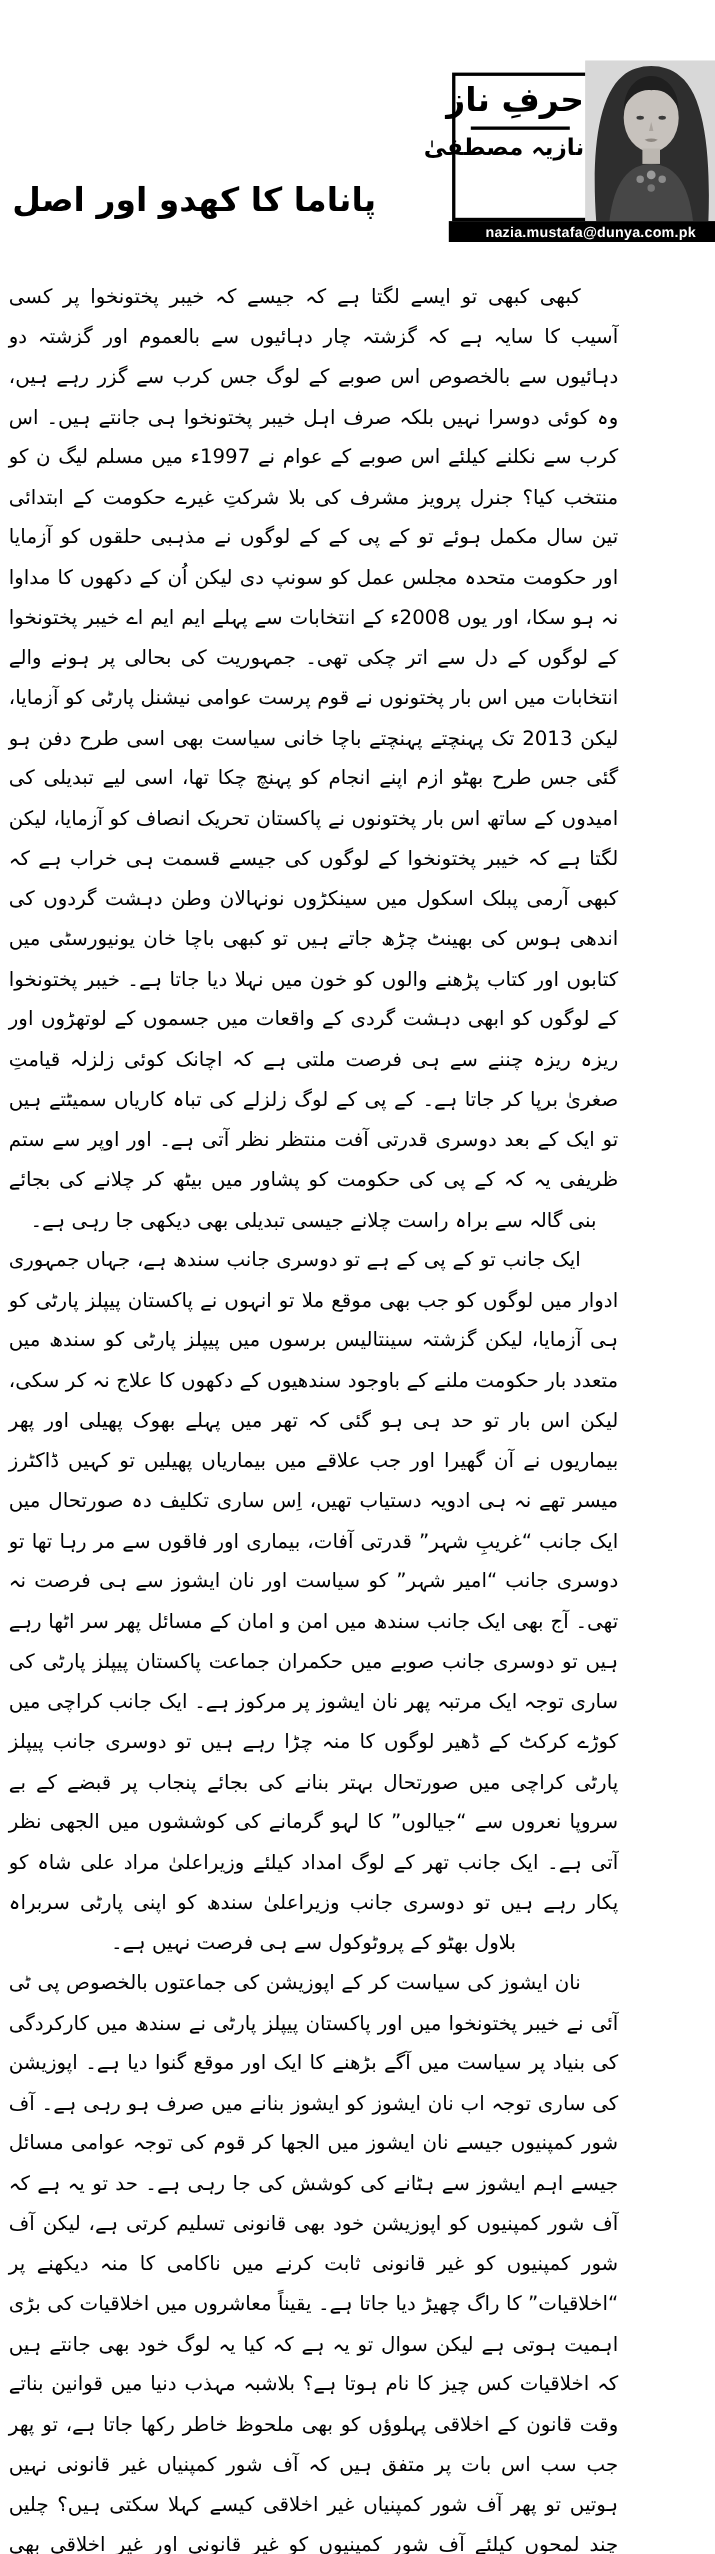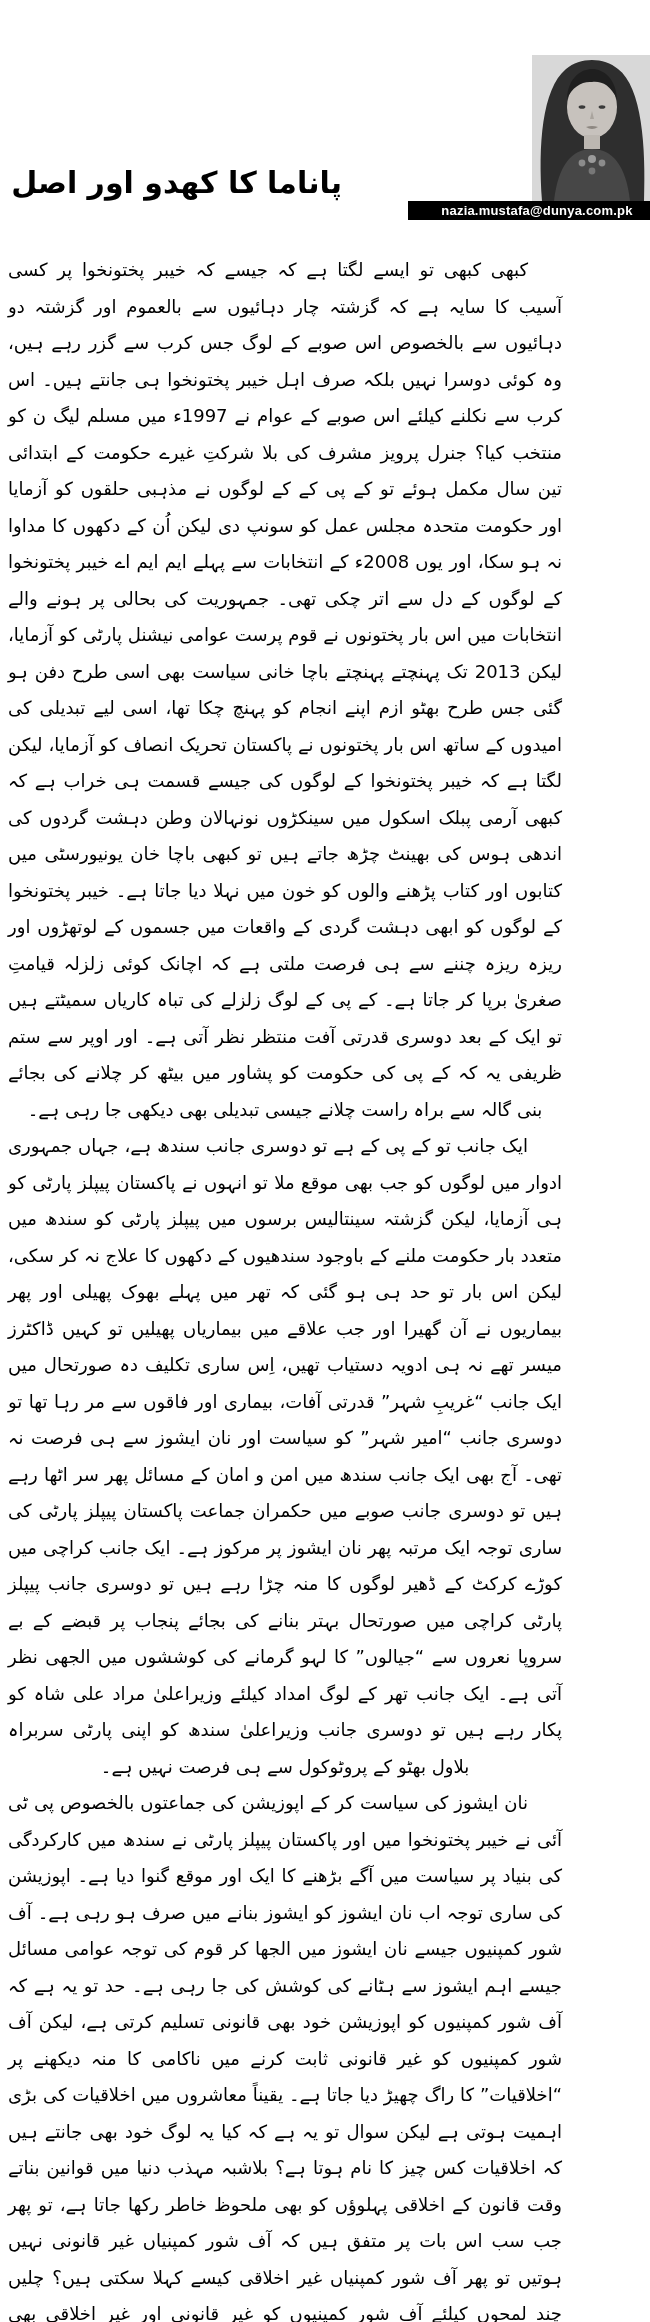--- a/index.html
+++ b/index.html
@@ -107,20 +107,25 @@
   .article p {
     margin: 0;
     text-indent: 34px;
   }
 </style>
 </head>
 <body>
 
 <div class="page">
 
+  <div class="column-box">
+    <div class="column-title">حرفِ ناز</div>
+    <div class="title-divider"></div>
+    <div class="author-name">نازیہ مصطفیٰ</div>
+  </div>
 
   <div class="author-photo">
     <svg width="118" height="146" viewBox="0 0 118 146" xmlns="http://www.w3.org/2000/svg">
       <rect x="0" y="0" width="118" height="146" fill="#d8d8d8"></rect>
 
       <path d="M10,146 C6,90 10,34 34,14 C48,2 72,2 86,14 C110,32 114,92 112,146 Z" fill="#2e2e2e"></path>
 
       <ellipse cx="60" cy="52" rx="25" ry="31" fill="#c7c2bd"></ellipse>
 
       <path d="M35,44 C36,22 50,14 60,14 C72,14 84,24 85,44 C78,30 70,26 60,27 C50,26 40,32 35,44 Z" fill="#1f1f1f"></path>

